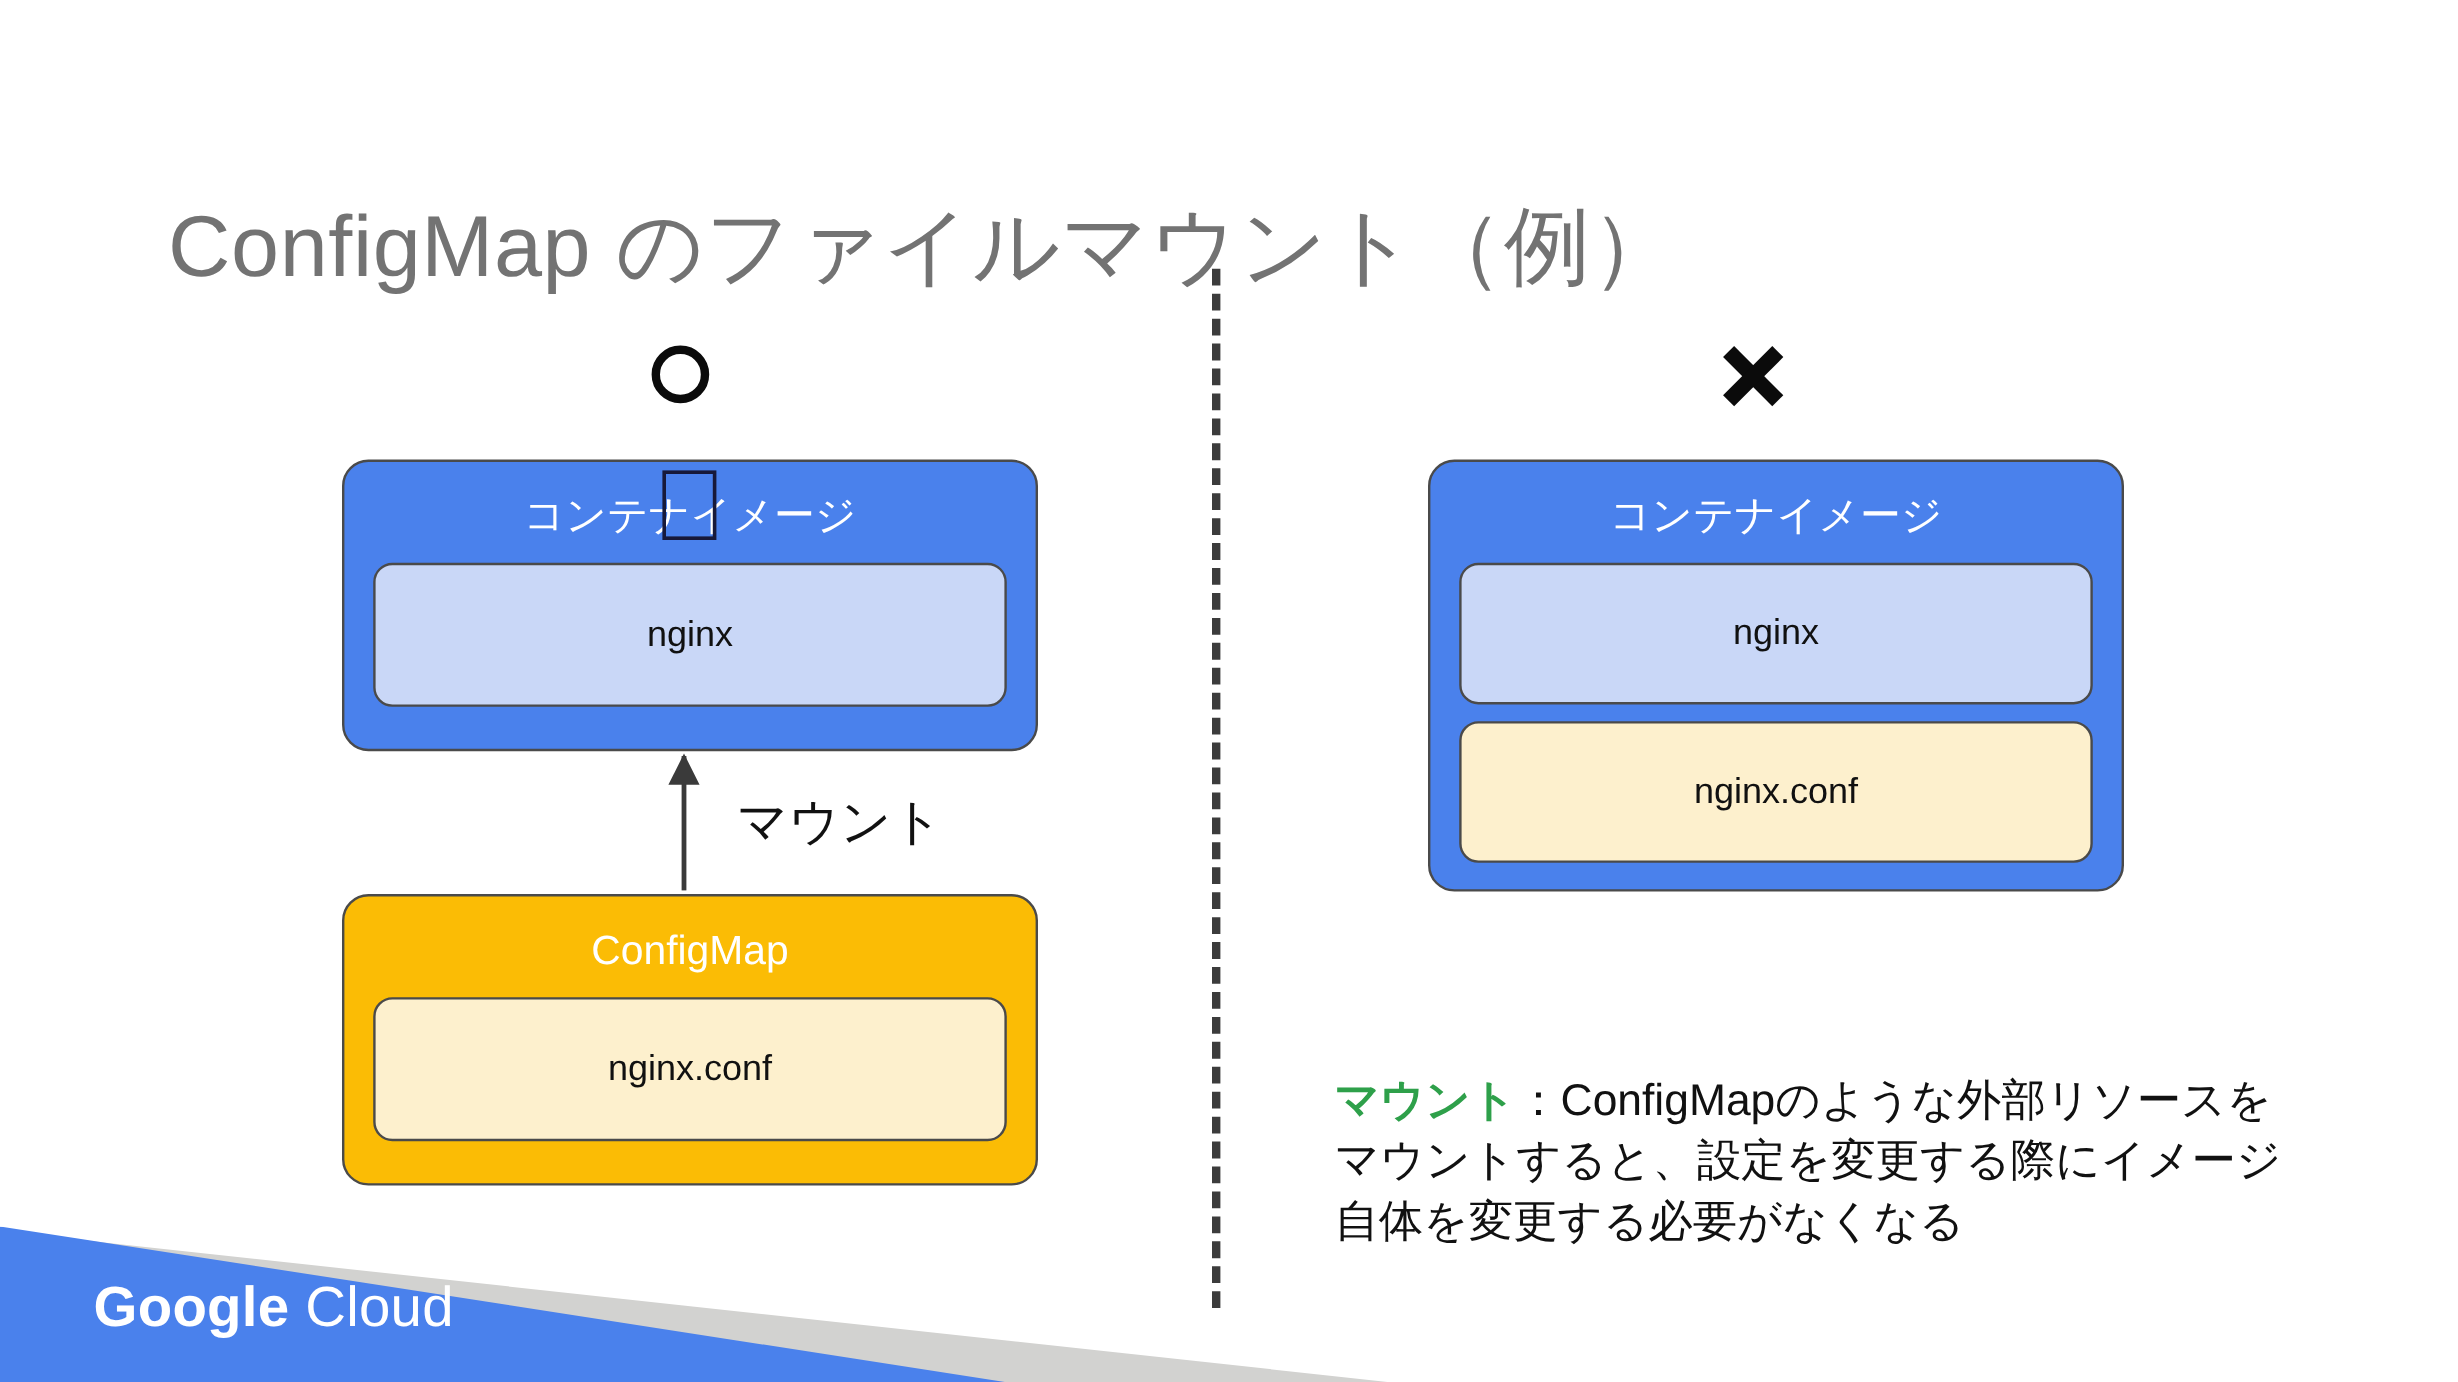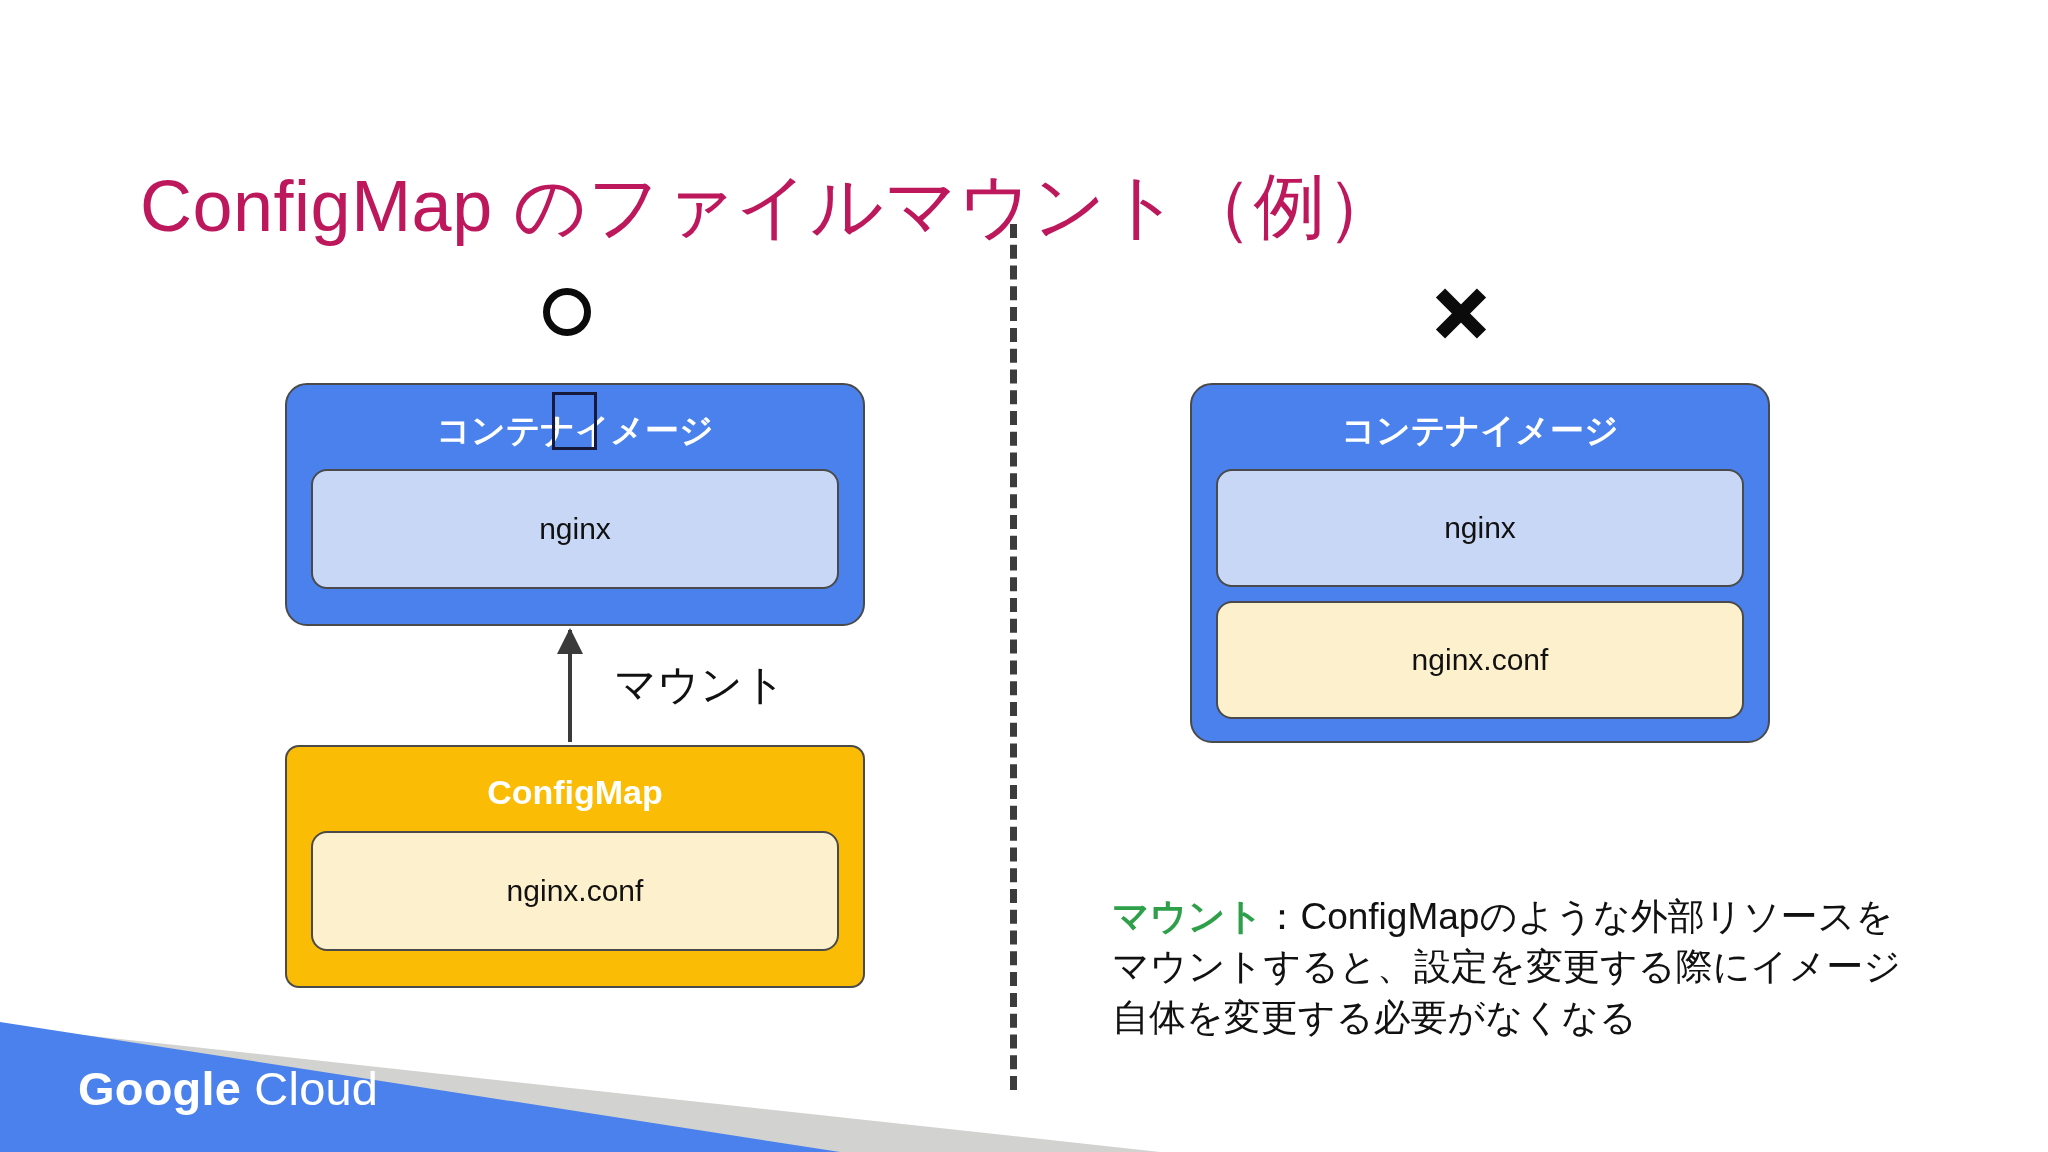--- a/index.html
+++ b/index.html
@@ -26,21 +26,21 @@
 
   
   #slide-title {
     position: absolute;
     left: 140px;
     top: 118px;
     width: 1500px;
     font-size: 72px;
     line-height: 1.12;
     font-weight: 400;
-    color: #be185d;
+    color: #737373;
     letter-spacing: 0.5px;
     white-space: nowrap;
   }
 
   
   #divider {
     position: absolute;
     left: 1010px;
     top: 224px;
     width: 0px;
@@ -86,21 +86,21 @@
     border: 2px solid #4a4a4a;
     border-radius: 22px;
     display: flex;
     flex-direction: column;
     align-items: stretch;
   }
   .node-label {
     text-align: center;
     font-size: 34px;
     line-height: 1;
-    font-weight: 700;
+    font-weight: 400;
   }
   .inner {
     box-sizing: border-box;
     border: 2px solid #4a4a4a;
     border-radius: 16px;
     display: flex;
     align-items: center;
     justify-content: center;
     font-size: 30px;
     color: #111111;
@@ -118,21 +118,20 @@
   .inner-nginx {
     background: #c9d7f7;
   }
   .inner-conf-blue {
     background: #fdf0cd;
   }
 
   
   .box-configmap {
     background: #fbbc05;
-    border-radius: 14px;
   }
   .box-configmap > .node-label {
     color: #ffffff;
     padding-top: 28px;
     padding-bottom: 22px;
   }
   .inner-conf-orange {
     background: #fdf0cd;
   }
 

